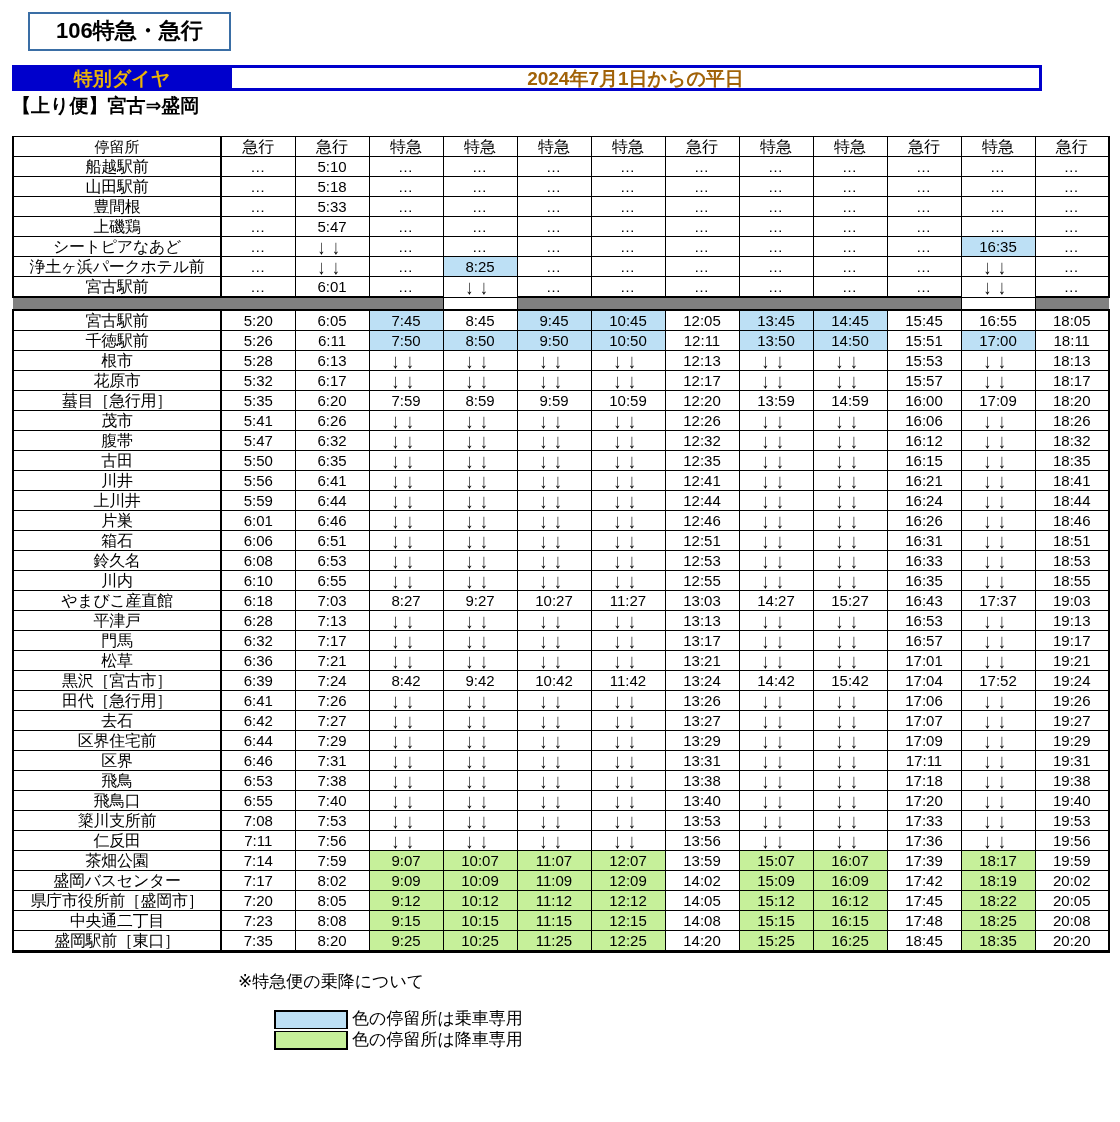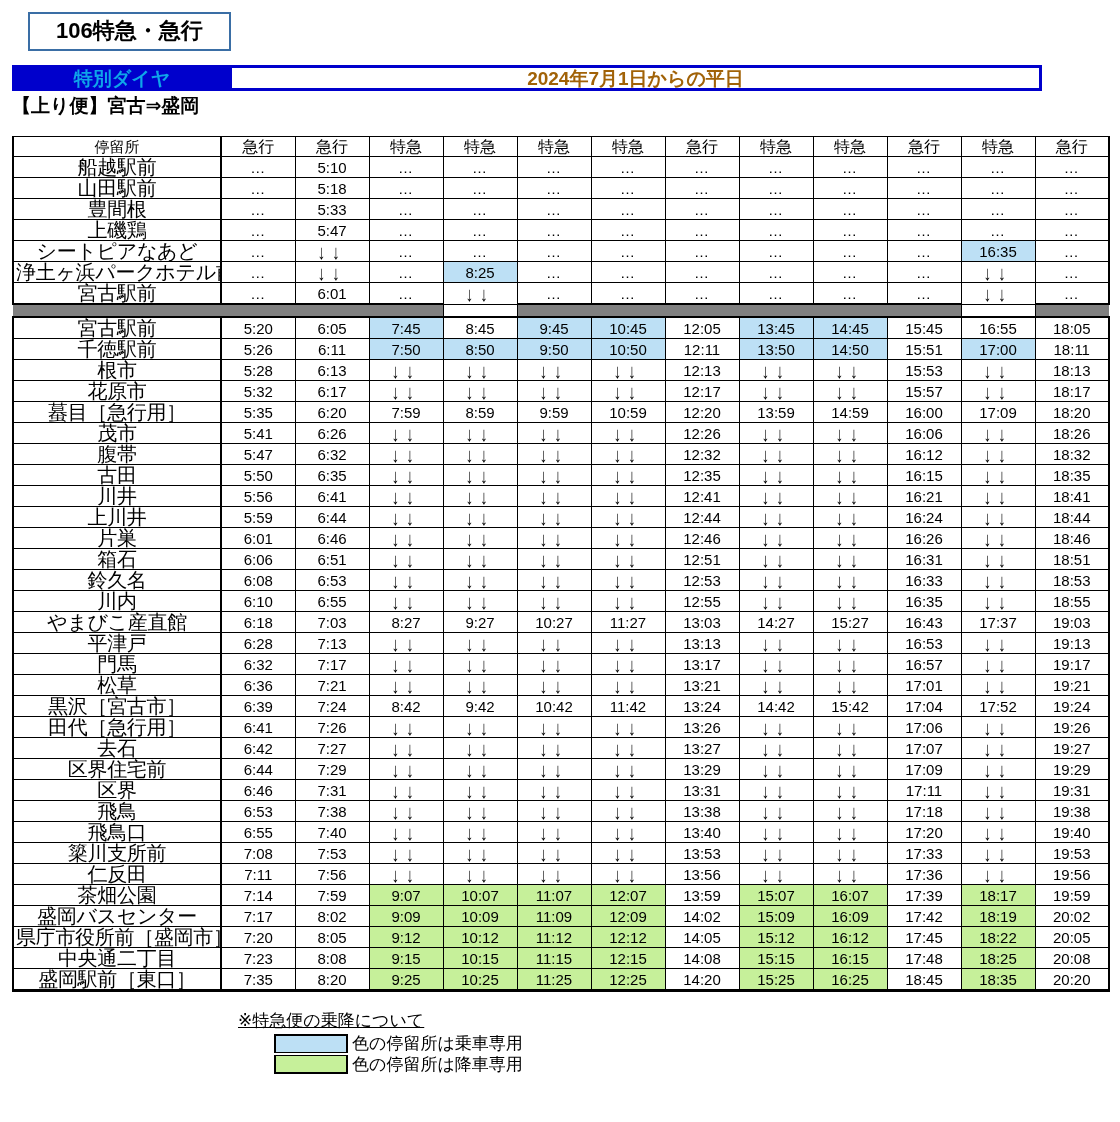--- a/index.html
+++ b/index.html
@@ -35,21 +35,21 @@
   .banner {
     margin: 14px 0 0 12px;
     width: 1030px;
     height: 26px;
     background: #0000cc;
     display: flex;
     align-items: stretch;
   }
   .banner-left {
     width: 220px;
-    color: #0ea5e9;
+    color: #eab308;
     font-size: 19px;
     font-weight: bold;
     display: flex;
     align-items: center;
     justify-content: center;
     line-height: 1;
   }
   .banner-right {
     flex: 1;
     margin: 3px 3px 3px 0;
@@ -99,21 +99,21 @@
     font-size: 16px;
     border-top: 2px solid #000000;
     border-bottom: 2px solid #000000;
     height: 21px;
   }
   th.hdr-stop { font-size: 15px; }
 
   td.stop {
     text-align: left;
     padding-left: 4px;
-    font-size: 20px;
+    font-size: 16px;
     letter-spacing: -0.3px;
   }
   td.time { font-size: 15px; }
   td.dots { font-size: 15px; letter-spacing: 1px; }
 
   
   .sep-right { border-right: 2px solid #000000 !important; }
   
   .edge-left { border-left: 2px solid #000000 !important; }
   .edge-right { border-right: 2px solid #000000 !important; }
@@ -150,25 +150,25 @@
   tr.last-row td { border-bottom: 3px solid #000000; }
   tr.first-body td { border-top: 2px solid #000000; }
   tr.block1-last td { border-bottom: 1px solid #000000; }
 
   
   .legend {
     margin: 18px 0 0 238px;
     font-size: 17px;
     line-height: 1.25;
   }
-  .legend-title { margin-bottom: 2px; text-decoration: underline; }
+  .legend-title { margin-bottom: 16px; }
   .legend-rows { margin-left: 36px; }
   .legend-row {
     display: flex;
-    align-items: center;
+    align-items: flex-end;
     height: 21px;
   }
   .swatch {
     width: 74px;
     height: 19px;
     border: 2px solid #000000;
     box-sizing: border-box;
   }
   .swatch.blue { background: #bde0f5; border-bottom-width: 1px; }
   .swatch.green { background: #c6f09a; border-top-width: 1px; }

